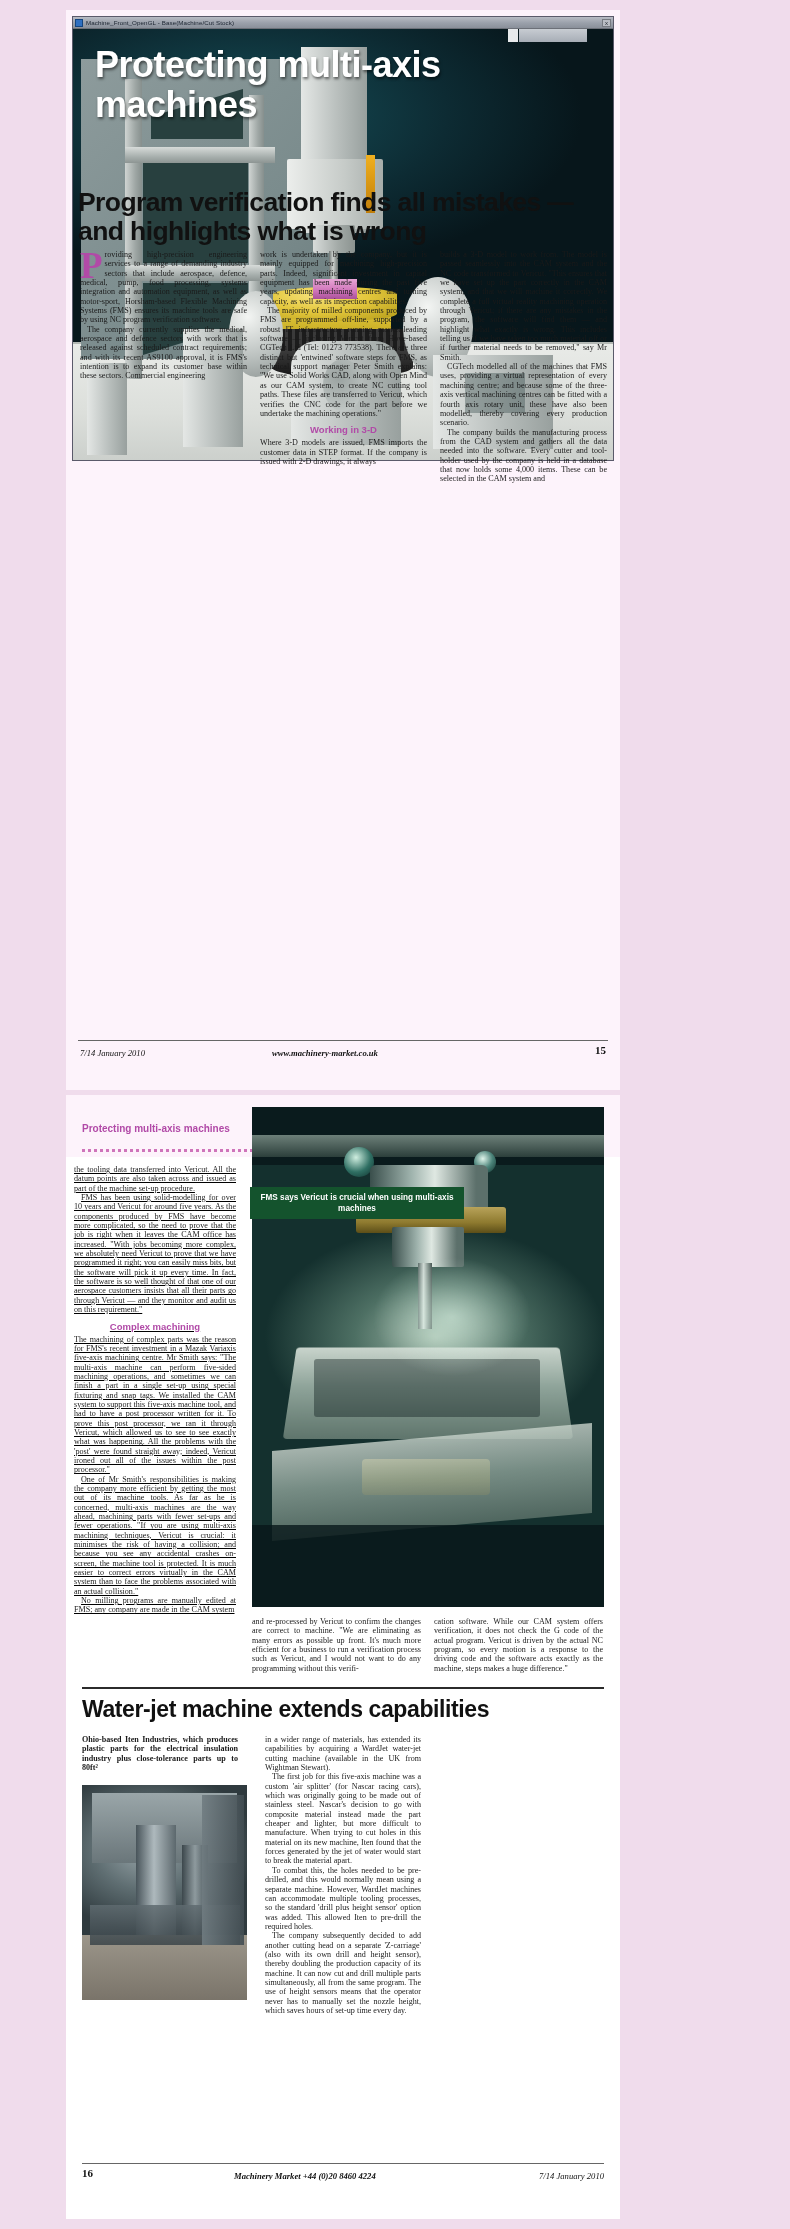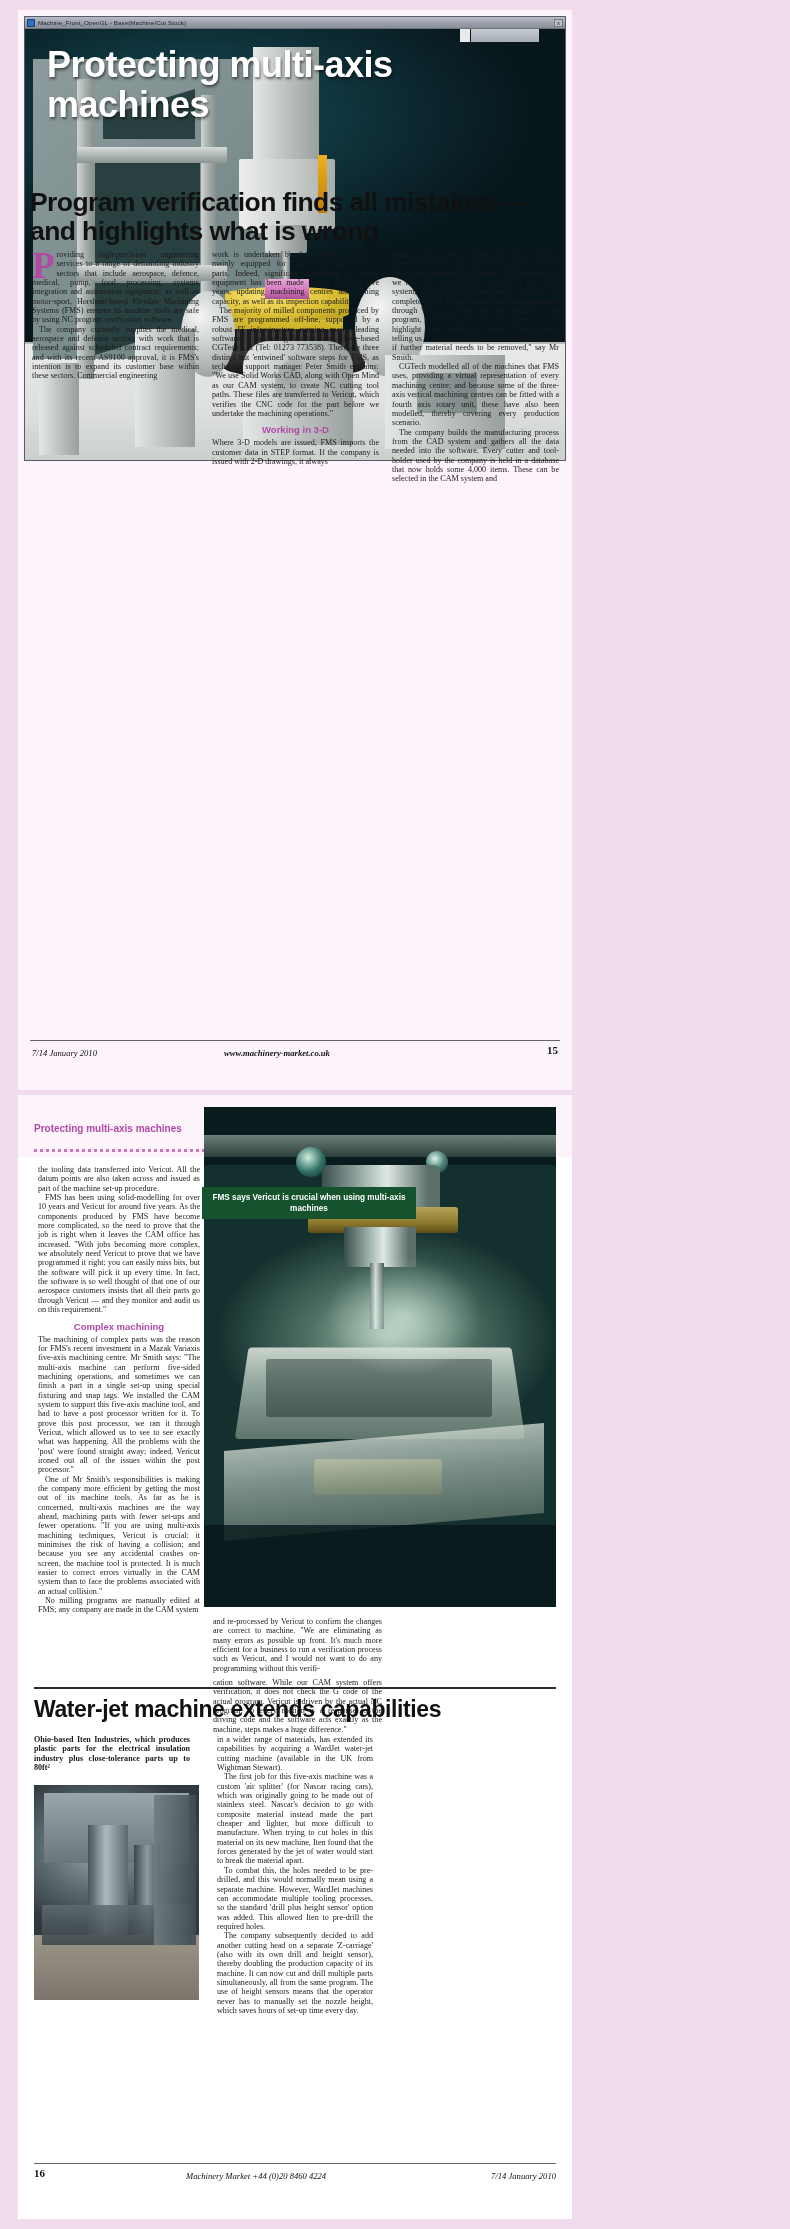--- a/index.html
+++ b/index.html
@@ -9,20 +9,21 @@
     background:#f0dcec;
     font-family:"Liberation Serif", serif;
     position:relative;
     overflow:hidden;
   }
 
   
   .page {
     position:absolute;
     background:#ffffff;
+    margin-left:48px;
   }
   #page1 { left:18px; top:10px; width:554px; height:1080px; background:#fdf3fb; }
   #page2 { left:18px; top:1095px; width:554px; height:1124px; background:#ffffff; }
 
   
   .cadwin {
     position:absolute; left:6px; top:6px; width:542px; height:445px;
     border:1px solid #5a5a6a;
     background:#0a1f28;
     overflow:hidden;
@@ -181,29 +182,29 @@
   .photo-caption {
     position:absolute; left:184px; top:92px; width:214px;
     background:#14532d;
     color:#fff; font-family:"Liberation Sans", sans-serif;
     font-weight:bold; font-size:8.2px; line-height:11px;
     padding:5px 7px; text-align:center;
   }
 
   
   .p2-leftcol {
-    position:absolute; left:20px; top:70px; width:162px;
+    position:absolute; left:8px; top:70px; width:162px;text-decoration:underline;
   }
   .p2-leftcol p { margin:0; font-size:8.1px; line-height:9.35px; text-align:justify;
                   text-indent:7px; color:#1a1a1a; }
   .p2-leftcol p.noind { text-indent:0; }
 
   .p2-bottomcols {
-    position:absolute; left:195px; top:522px; width:352px;
-    display:flex; gap:5px;flex-direction:column;
+    position:absolute; left:186px; top:522px; width:352px;
+    display:flex; gap:13px;
   }
   .p2-bottomcols .col { width:169px; }
 
   
   .rule2 { position:absolute; left:16px; width:522px; height:2px; background:#2b2b2b; }
   .headline2 {
     position:absolute; left:16px; width:522px;
     font-family:"Liberation Sans", sans-serif;
     font-weight:bold; font-size:23px; line-height:25px; color:#111;
     letter-spacing:-0.4px;
@@ -218,21 +219,21 @@
   .photo2 {
     position:absolute; left:16px; width:165px; height:215px; overflow:hidden;
     background:
       radial-gradient(ellipse 120px 90px at 40% 30%, #9aa7ab 0%, #5f6e72 45%, #2f3a3e 90%),
       linear-gradient(180deg,#7e8b8f 0%, #58666a 40%, #3c4a4e 70%, #8e8a80 100%);
   }
   .p2-footrule { position:absolute; left:16px; width:522px; height:1px; background:#666; }
   .p2-foot { position:absolute; font-size:8.6px; color:#111;
              font-family:"Liberation Serif", serif; }
   .p2-foot.ital { font-style:italic; }
-  .p2-foot.bi { font-weight:normal; font-style:italic; }
+  .p2-foot.bi { font-weight:bold; font-style:italic; }
   .pagenum { font-weight:bold; font-size:11px; font-style:normal;
              font-family:"Liberation Serif", serif; }
 </style>
 </head>
 <body>
 
 <div class="page" id="page1">
 
   <div class="cadwin">
     <div class="cad-titlebar">

